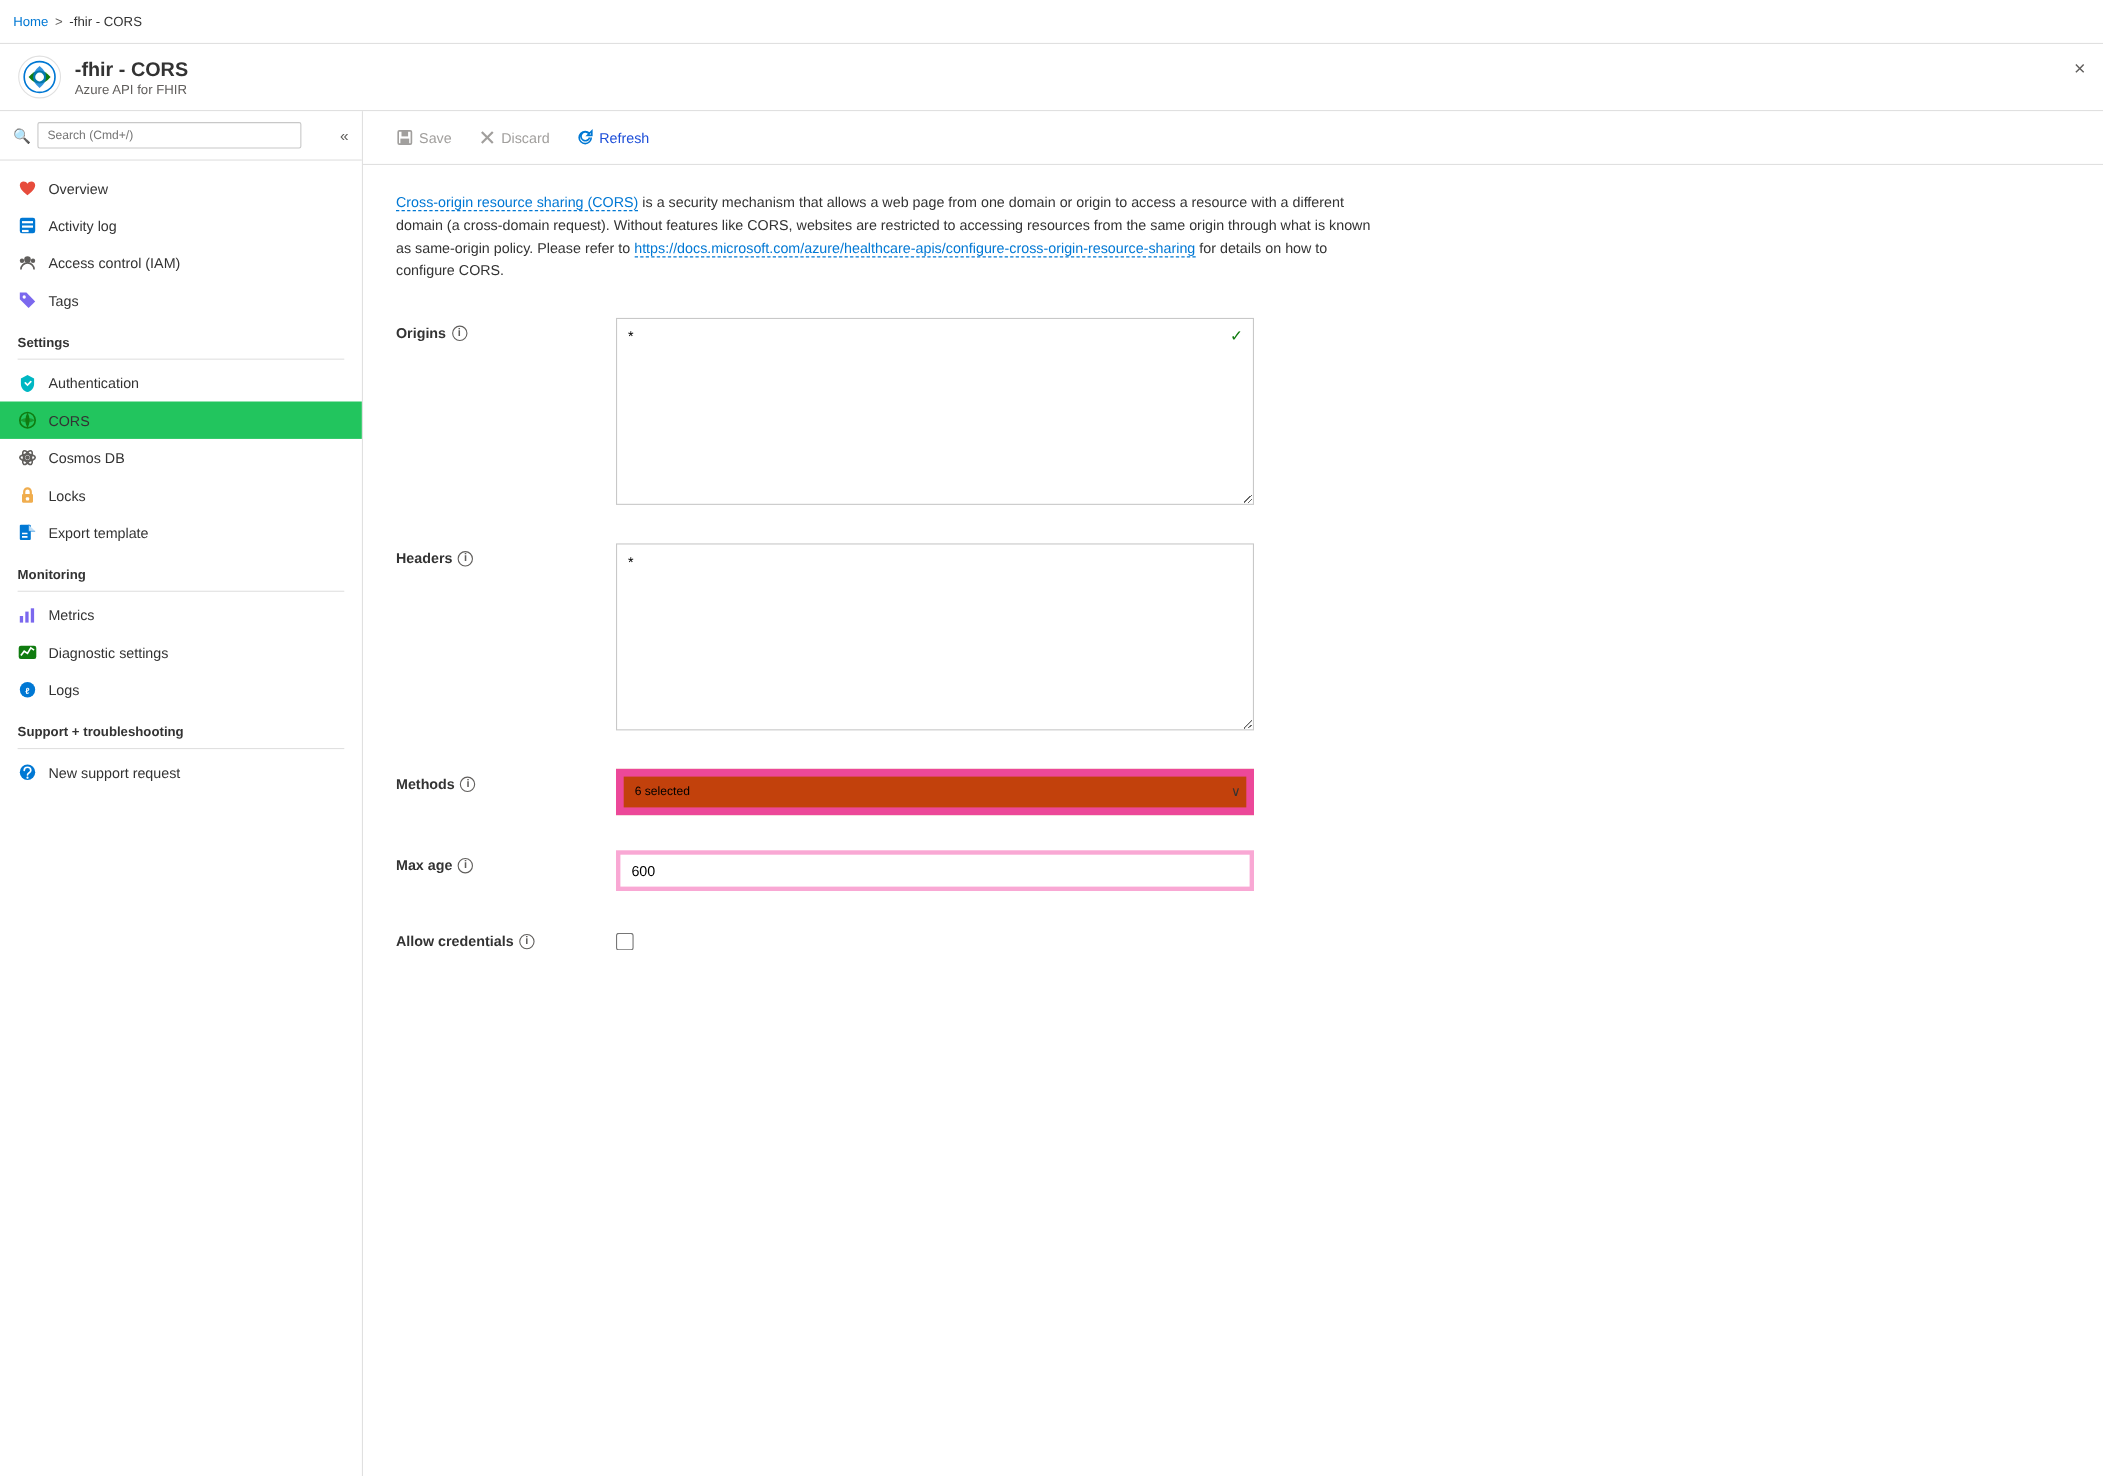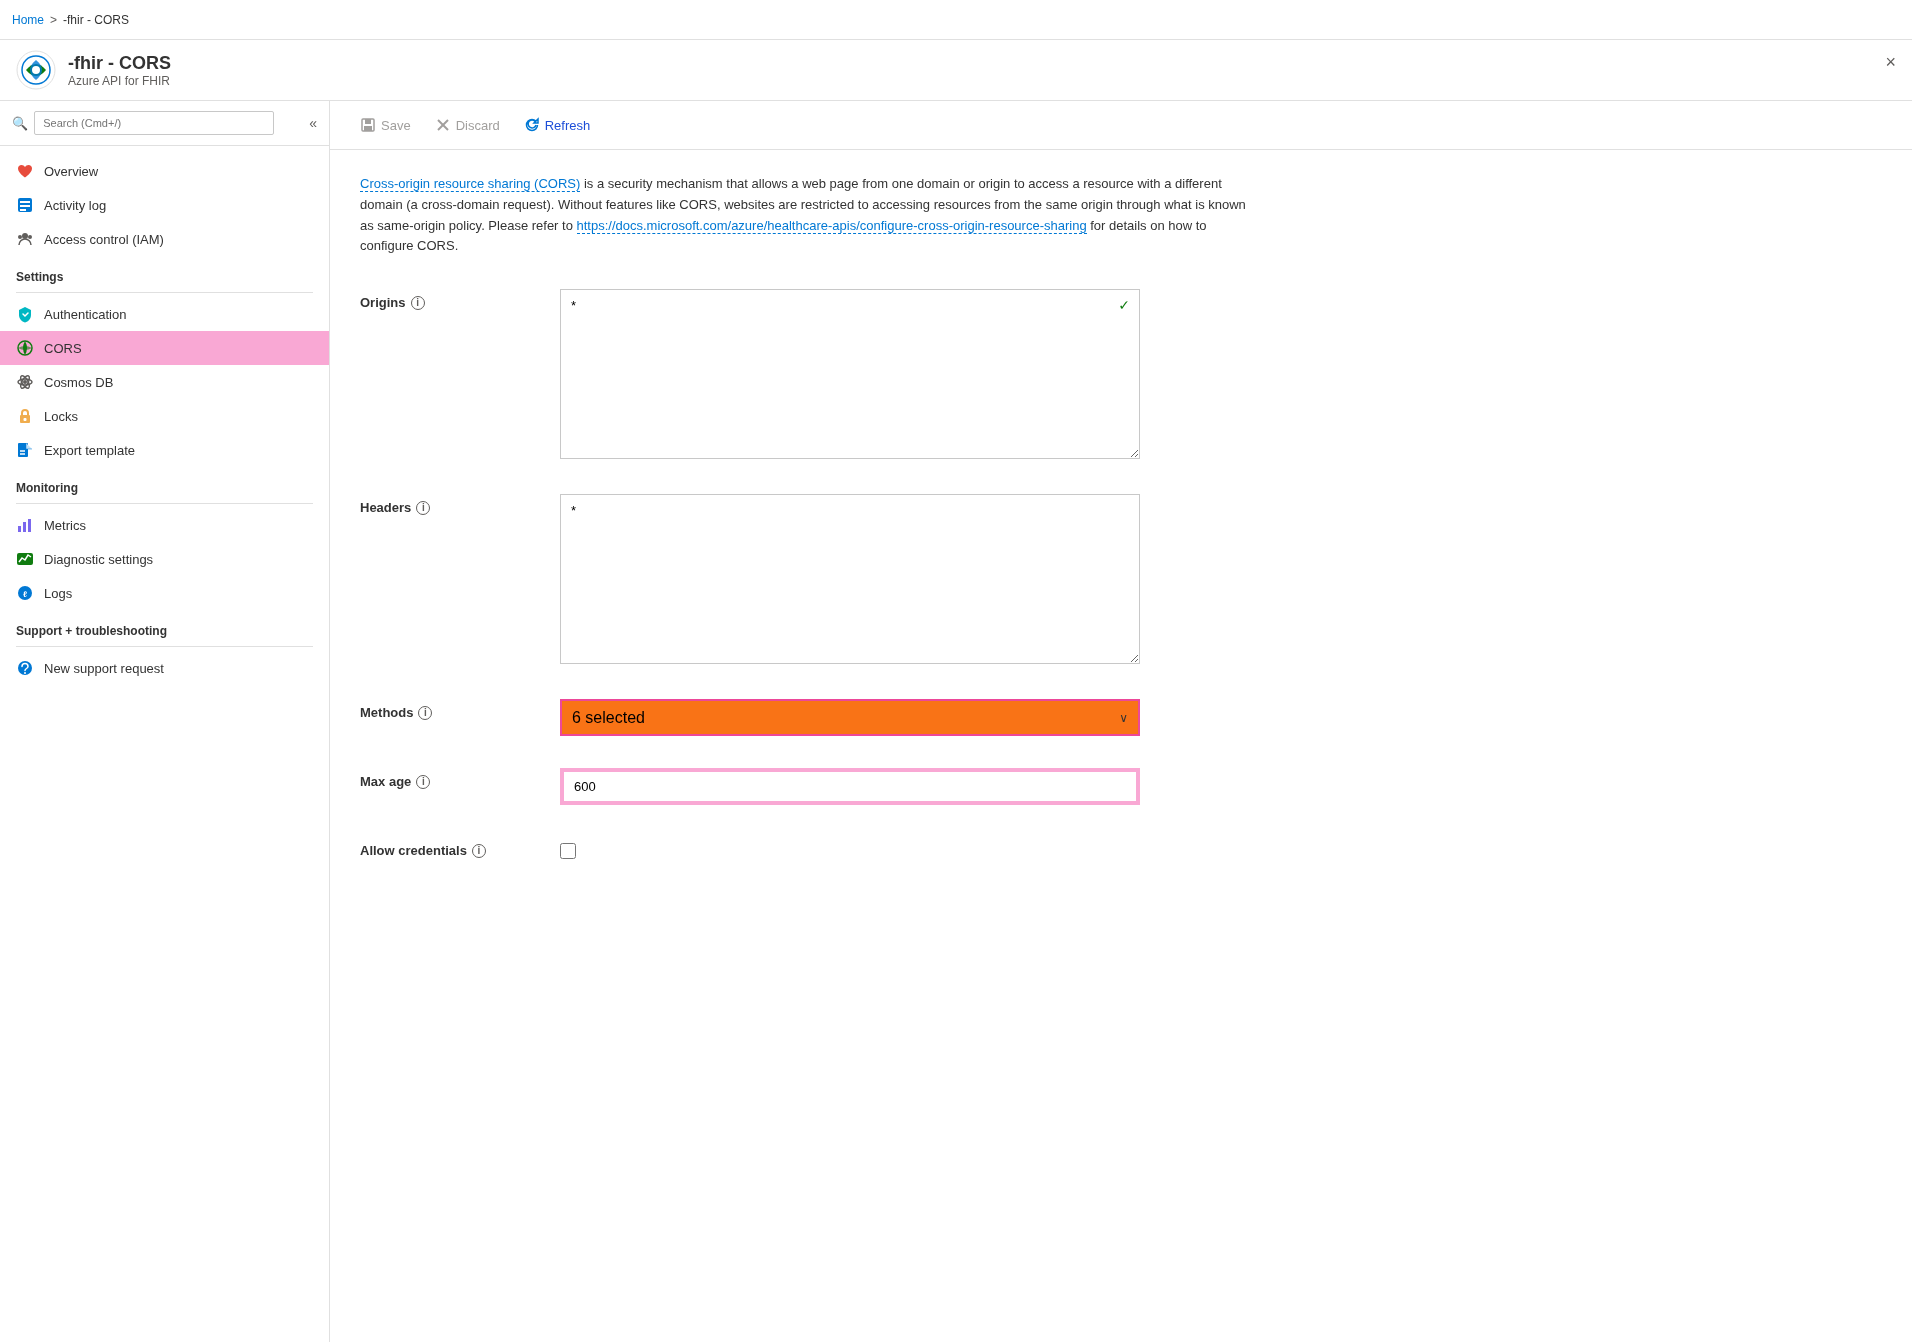--- a/index.html
+++ b/index.html
@@ -90,21 +90,21 @@
     .sidebar-nav { padding: 8px 0; }
     .nav-item {
       display: flex;
       align-items: center;
       padding: 8px 16px;
       cursor: pointer;
       font-size: 13px;
       color: #333;
       gap: 10px;
     }
-    .nav-item.active { background: #f9a8d4; font-weight: 500; }
+    .nav-item.active { background: #22c55e; font-weight: 500; }
     .nav-icon { width: 18px; height: 18px; display: flex; align-items: center; justify-content: center; flex-shrink: 0; }
     .section-label {
       font-size: 12px;
       font-weight: 600;
       color: #333;
       padding: 14px 16px 4px;
     }
     .section-divider {
       border: none;
       border-top: 1px solid #e0e0e0;
@@ -204,25 +204,25 @@
     .check-icon {
       position: absolute;
       right: 10px;
       top: 8px;
       color: #107c10;
       font-size: 14px;
     }
     .select-field {
       width: 100%;
       max-width: 580px;
-      border: 2px solid #ec4899;
+      border: 7px solid #ec4899;
       padding: 8px 32px 8px 10px;
-      font-size: 16px;
+      font-size: 11px;
       outline: none;
-      background: #f97316;
+      background: #c2410c;
       appearance: none;
       cursor: pointer;
       font-family: inherit;
       position: relative;
     }
     .select-wrapper {
       position: relative;
       max-width: 580px;
     }
     .select-wrapper::after {
@@ -329,20 +329,29 @@
           <svg width="18" height="18" viewBox="0 0 18 18">
               <circle cx="9" cy="6" r="3" fill="#605e5c"></circle>
               <path d="M3 15c0-3.3 2.7-6 6-6s6 2.7 6 6" stroke="#605e5c" stroke-width="1.5" fill="none"></path>
               <circle cx="14" cy="7" r="2" fill="#605e5c"></circle>
               <circle cx="4" cy="7" r="2" fill="#605e5c"></circle>
             </svg>
         </span>
         <span>Access control (IAM)</span>
       </div>
 
+      <div class="nav-item">
+        <span class="nav-icon icon-tags">
+          <svg width="18" height="18" viewBox="0 0 18 18">
+              <path d="M2 2h6l8 8-6 6-8-8V2z" fill="#7b68ee"></path>
+              <circle cx="6" cy="6" r="1.5" fill="#fff"></circle>
+            </svg>
+        </span>
+        <span>Tags</span>
+      </div>
 
       <div class="section-label">Settings</div>
       <hr class="section-divider">
 
       <div class="nav-item">
         <span class="nav-icon icon-auth">
           <svg width="18" height="18" viewBox="0 0 18 18">
               <path d="M9 2L3 5v5c0 3.5 2.6 6.7 6 7.4C12.4 16.7 15 13.5 15 10V5L9 2z" fill="#00b7c3"></path>
               <path d="M7 9l2 2 3-3" stroke="#fff" stroke-width="1.5" fill="none" stroke-linecap="round"></path>
             </svg>

